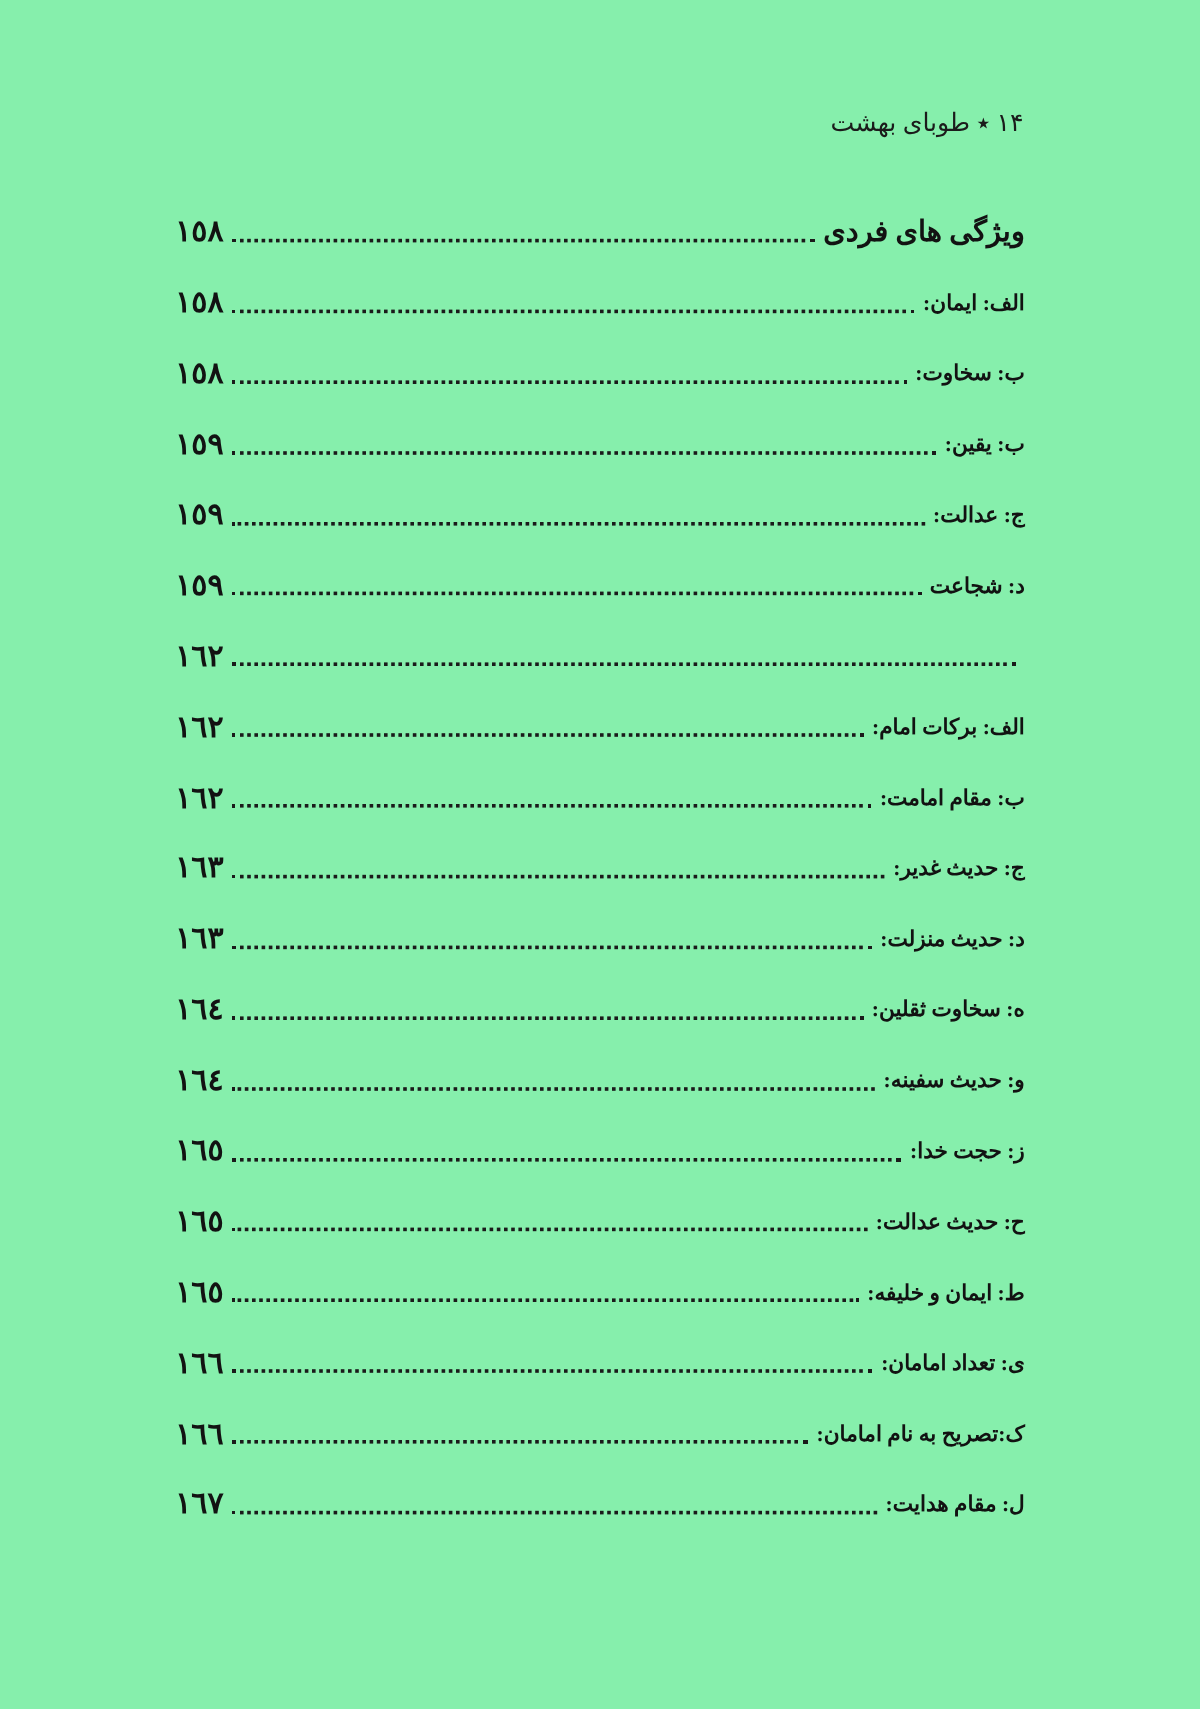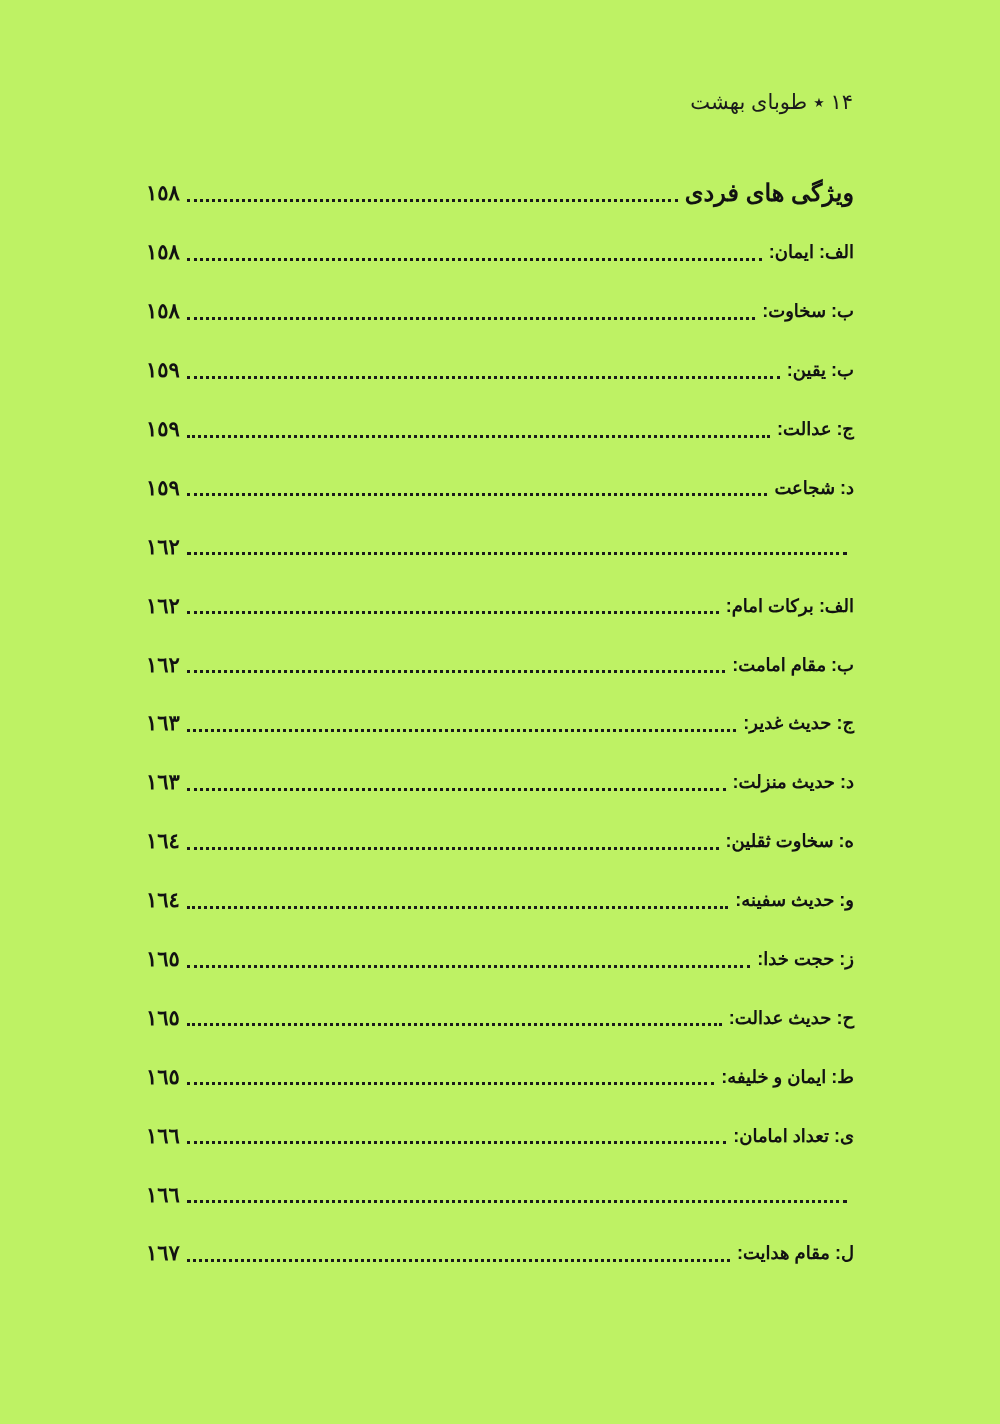--- a/index.html
+++ b/index.html
@@ -4,25 +4,25 @@
 <style>
   html, body {
     margin: 0;
     padding: 0;
     background: #ffffff;
   }
   .page {
     position: relative;
     width: 1000px;
     height: 1424px;
-    background: #bef264;
+    background: #86efac;
     overflow: hidden;
     direction: rtl;
     color: #141414;
-    font-family: Liberation Sans, sans-serif;
+    font-family: Liberation Serif, serif;
   }
   .running-header {
     position: absolute;
     top: 90px;
     right: 147px;
     font-size: 21px;
     font-weight: 500;
     color: #1b1b1b;
     white-space: nowrap;
   }
@@ -49,21 +49,21 @@
   .leader {
     flex: 1 1 auto;
     height: 17px;
     border-bottom: 3px dotted #1a1a1a;
     margin: 0 7px 0 7px;
     box-sizing: border-box;
     min-width: 20px;
   }
   .pagenum {
     font-weight: 700;
-    font-size: 21px;
+    font-size: 25px;
     white-space: nowrap;
     color: #121212;
   }
 </style>
 </head>
 <body>
 
 <div class="page">
 
   <div class="running-header">۱۴ ٭ طوبای بهشت</div>
@@ -147,20 +147,21 @@
     <span class="title">ط: ایمان و خلیفه:</span>
     <span class="leader"></span>
     <span class="pagenum">١٦٥</span>
   </div>
       <div class="toc-row">
     <span class="title">ی: تعداد امامان:</span>
     <span class="leader"></span>
     <span class="pagenum">١٦٦</span>
   </div>
       <div class="toc-row">
+    <span class="title">ک:تصریح به نام امامان:</span>
     <span class="leader"></span>
     <span class="pagenum">١٦٦</span>
   </div>
       <div class="toc-row">
     <span class="title">ل: مقام هدایت:</span>
     <span class="leader"></span>
     <span class="pagenum">١٦٧</span>
   </div>
     </div>
 

